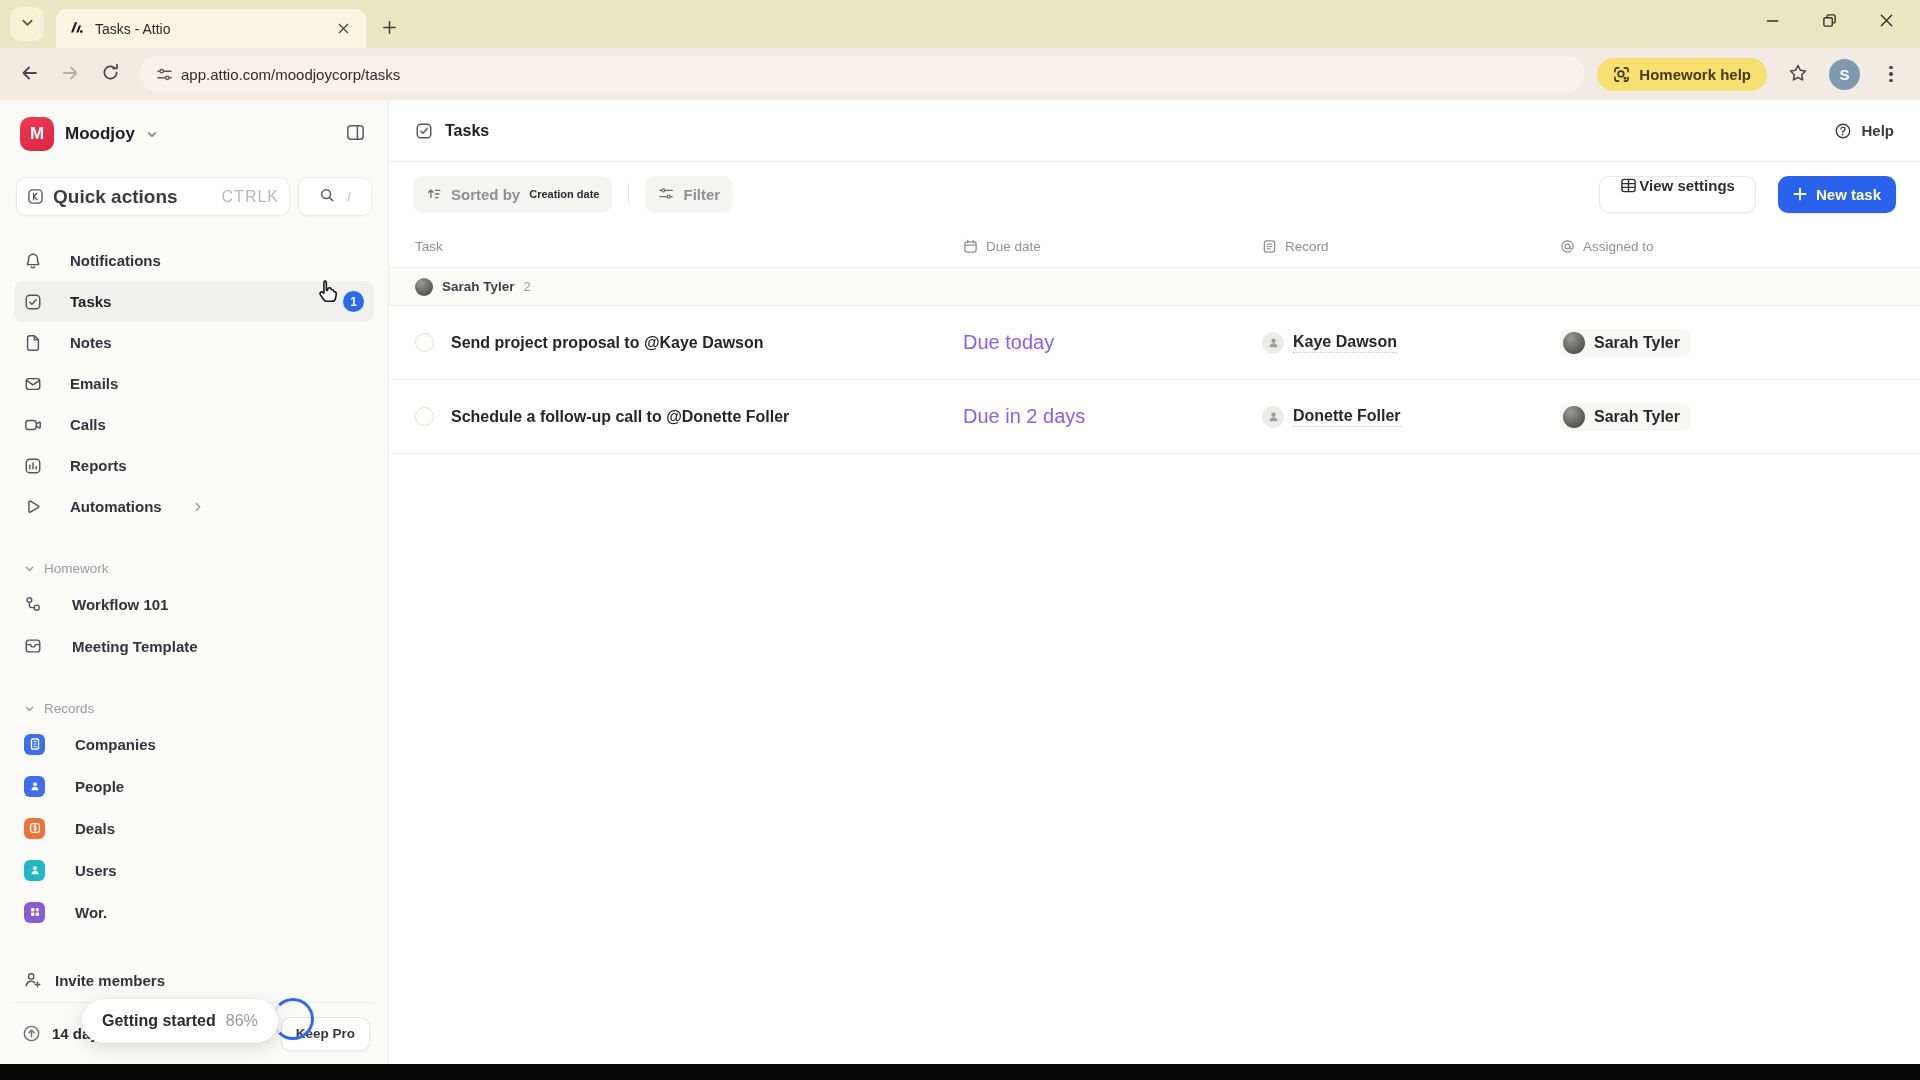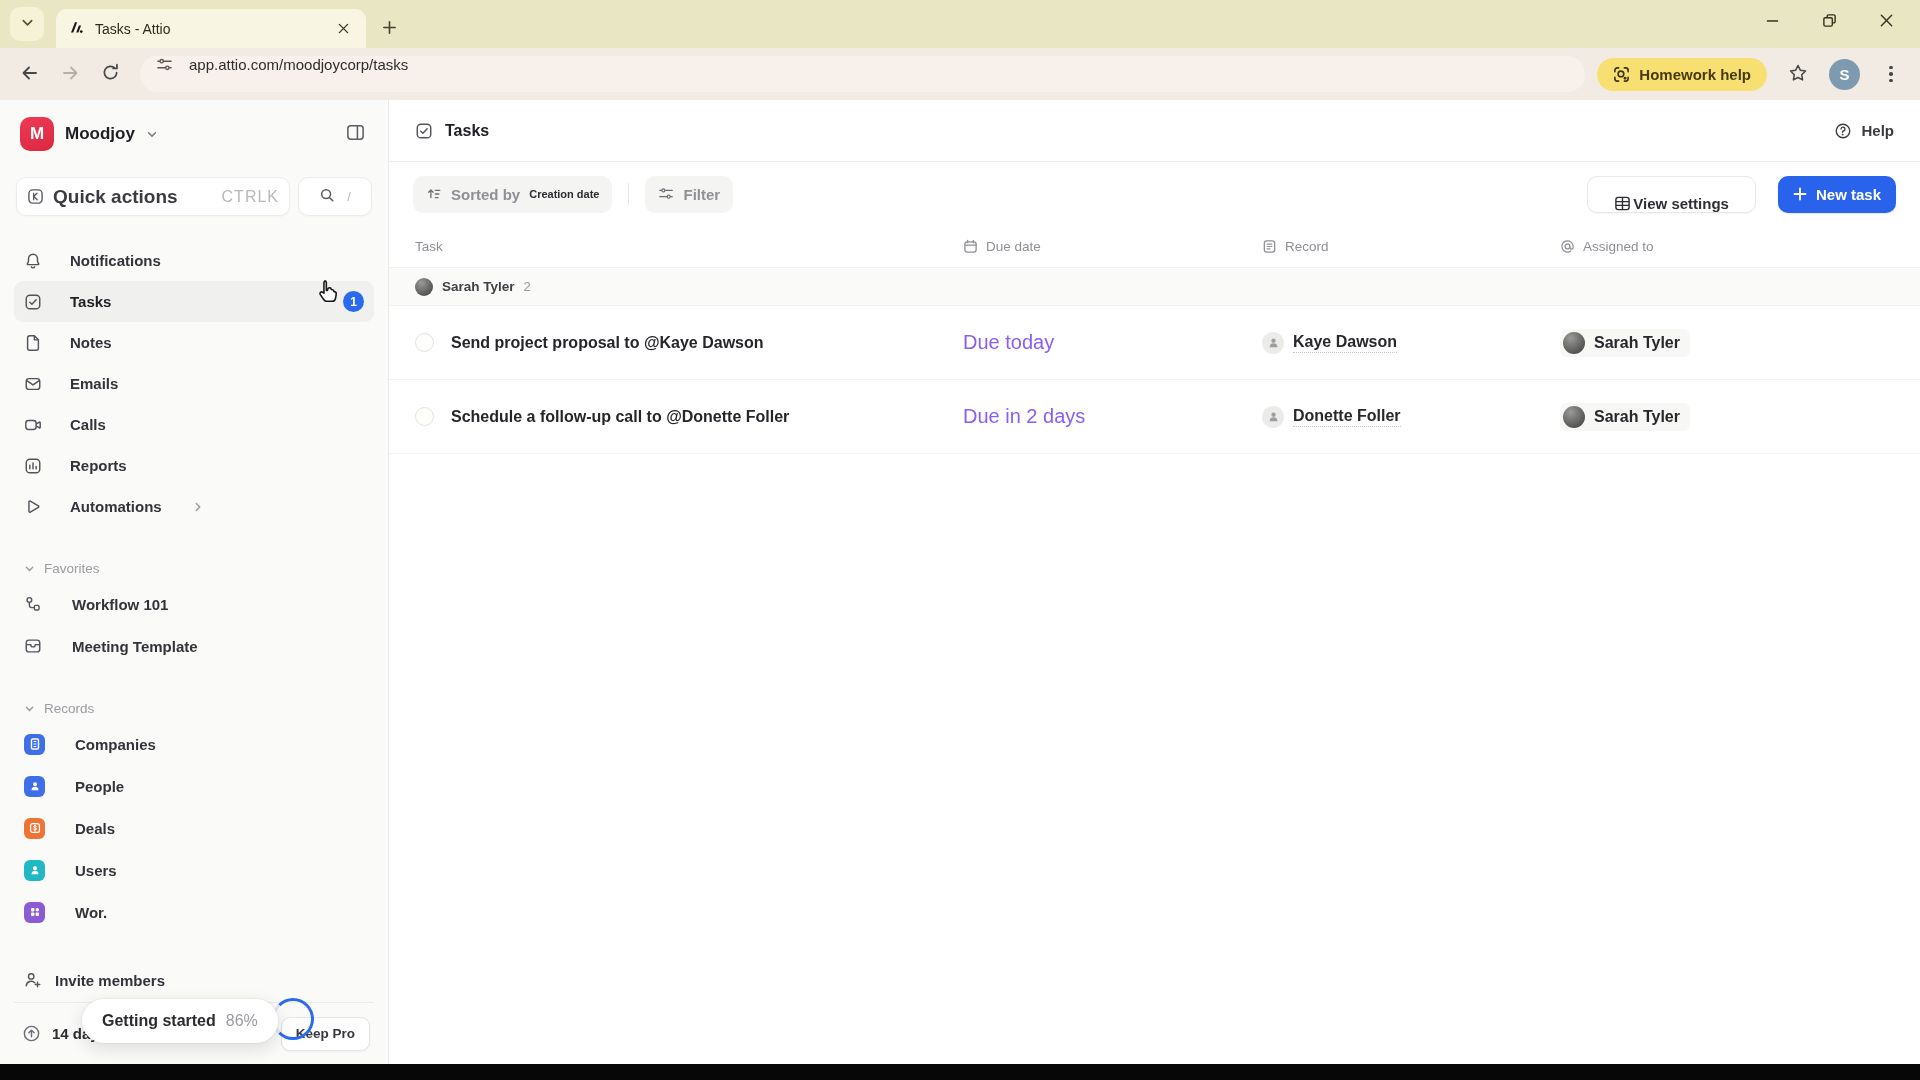--- a/index.html
+++ b/index.html
@@ -14,21 +14,21 @@
   .tab-title { font-size:14px; color:#2d2b20; flex:1; white-space:nowrap; overflow:hidden; }
   .tab-close { background:none; border:none; color:#3c3a2c; font-size:15px; width:22px; height:22px; border-radius:50%; display:flex; align-items:center; justify-content:center; cursor:pointer; }
   .newtab-btn { background:none; border:none; color:#45422f; margin:0 0 10px 16px; cursor:pointer; display:flex; }
   .win-controls { margin-left:auto; display:flex; align-items:center; gap:42px; padding:0 26px 8px 0; align-self:center; }
   .win-controls svg { display:block; }
   .win-btn { background:none; border:none; cursor:pointer; color:#35331f; display:flex; }
 
   .browser-toolbar { height:52px; background:#f2ebe3; display:flex; align-items:center; padding:0 12px; gap:4px; flex-shrink:0; }
   .nav-btn { width:36px; height:36px; border:none; background:none; border-radius:50%; display:flex; align-items:center; justify-content:center; color:#474745; cursor:pointer; }
   .nav-btn.disabled { color:#b6afa7; }
-  .urlbar { flex:1; height:36px; background:#f8f1eb; border-radius:18px; margin:0 8px; display:flex; padding:0 16px; gap:16px; }
+  .urlbar { flex:1; height:36px; background:#f8f1eb; border-radius:18px; margin:0 8px; display:flex; align-items:center; padding:0 16px; gap:8px; }
   .url-text { font-size:15px; color:#2e2d2b; }
   .hw-pill { height:33px; background:#f7df72; border-radius:17px; display:flex; align-items:center; gap:9px; padding:0 16px; border:none; cursor:pointer; margin-right:10px; }
   .hw-pill span { font-size:15px; font-weight:bold; color:#473b0e; }
   .tb-icon-btn { width:34px; height:34px; border:none; background:none; display:flex; align-items:center; justify-content:center; color:#474745; cursor:pointer; }
   .profile-btn { width:31px; height:31px; border-radius:50%; background:#7e9ab1; color:#fff; font-size:15px; font-weight:bold; border:none; display:flex; align-items:center; justify-content:center; margin:0 10px; cursor:pointer; }
   .dots { display:flex; flex-direction:column; gap:3px; }
   .dots i { width:3.5px; height:3.5px; background:#474745; border-radius:50%; }
 
   
   .app { flex:1; display:flex; min-height:0; background:#fff; }
@@ -78,21 +78,21 @@
   .mh-left { display:flex; align-items:center; gap:12px; color:#54545a; }
   .mh-title { font-size:16px; font-weight:bold; color:#202025; }
   .help-btn { margin-left:auto; display:flex; align-items:center; gap:9px; background:none; border:none; cursor:pointer; color:#5c5c62; }
   .help-btn span { font-size:15px; font-weight:bold; color:#3b3b41; }
 
   .view-toolbar { height:64px; display:flex; align-items:center; padding:0 24px; gap:8px; flex-shrink:0; }
   .sort-pill, .filter-pill { height:37px; background:#f4f4f2; border:none; border-radius:10px; display:flex; align-items:center; gap:9px; padding:0 13px; cursor:pointer; color:#6e6e75; font-family:inherit; }
   .sort-pill .muted, .filter-pill .muted { font-size:15px; color:#8f8f96; font-weight:bold; }
   .sort-pill .strong { font-size:11px; color:#2b2b30; font-weight:bold; }
   .vt-divider { width:1px; height:22px; background:#e7e7e5; margin:0 8px; }
-  .view-settings { margin-left:auto; height:37px; background:#fff; border:1px solid #e8e8e6; border-radius:10px; display:flex; align-items:flex-end; gap:2px; padding:0 26px; cursor:pointer; color:#45454c; box-shadow:0 1px 2px rgba(0,0,0,.04); }
+  .view-settings { margin-left:auto; height:37px; background:#fff; border:1px solid #e8e8e6; border-radius:10px; display:flex; align-items:flex-start; gap:2px; padding:0 20px; cursor:pointer; color:#45454c; box-shadow:0 1px 2px rgba(0,0,0,.04); }
   .view-settings span { font-size:15px; font-weight:bold; color:#2e2e34; }
   .new-task { height:37px; margin-left:14px; background:#2a63eb; border:none; border-radius:10px; display:flex; align-items:center; gap:9px; padding:0 15px; cursor:pointer; color:#fff; box-shadow:0 1px 2px rgba(0,0,0,.1); }
   .new-task span { font-size:15px; font-weight:bold; color:#fff; }
 
   .col-task { width:574px; flex-shrink:0; display:flex; align-items:center; }
   .col-due  { width:299px; flex-shrink:0; display:flex; align-items:center; }
   .col-rec  { width:298px; flex-shrink:0; display:flex; align-items:center; }
   .col-asg  { flex:1; display:flex; align-items:center; }
 
   .table-header { height:42px; display:flex; align-items:stretch; border-bottom:1px solid #f0f0ee; color:#8f8f96; flex-shrink:0; }
@@ -337,21 +337,21 @@
             </span>
         </div>
       </nav>
 
       <div class="section-label">
         <span style="display:flex;">
             <svg width="11" height="11" viewBox="0 0 14 14" fill="none">
               <path d="M3 5.5 7 9.5l4-4" stroke="currentColor" stroke-width="1.8" stroke-linecap="round" stroke-linejoin="round"></path>
             </svg>
           </span>
-        <span>Favorites</span>
+        <span>Homework</span>
       </div>
       <div class="fav-item">
         <span style="display:flex;">
             <svg width="18" height="18" viewBox="0 0 20 20" fill="none">
               <circle cx="6" cy="5.5" r="2.6" stroke="currentColor" stroke-width="1.6"></circle>
               <rect x="11.5" y="11.5" width="5.2" height="5.2" rx="1.4" stroke="currentColor" stroke-width="1.6"></rect>
               <path d="M6 8.5v3A2.5 2.5 0 0 0 8.5 14h2.5" stroke="currentColor" stroke-width="1.6" stroke-linecap="round"></path>
             </svg>
           </span>
         <span class="lbl">Workflow 101</span>

